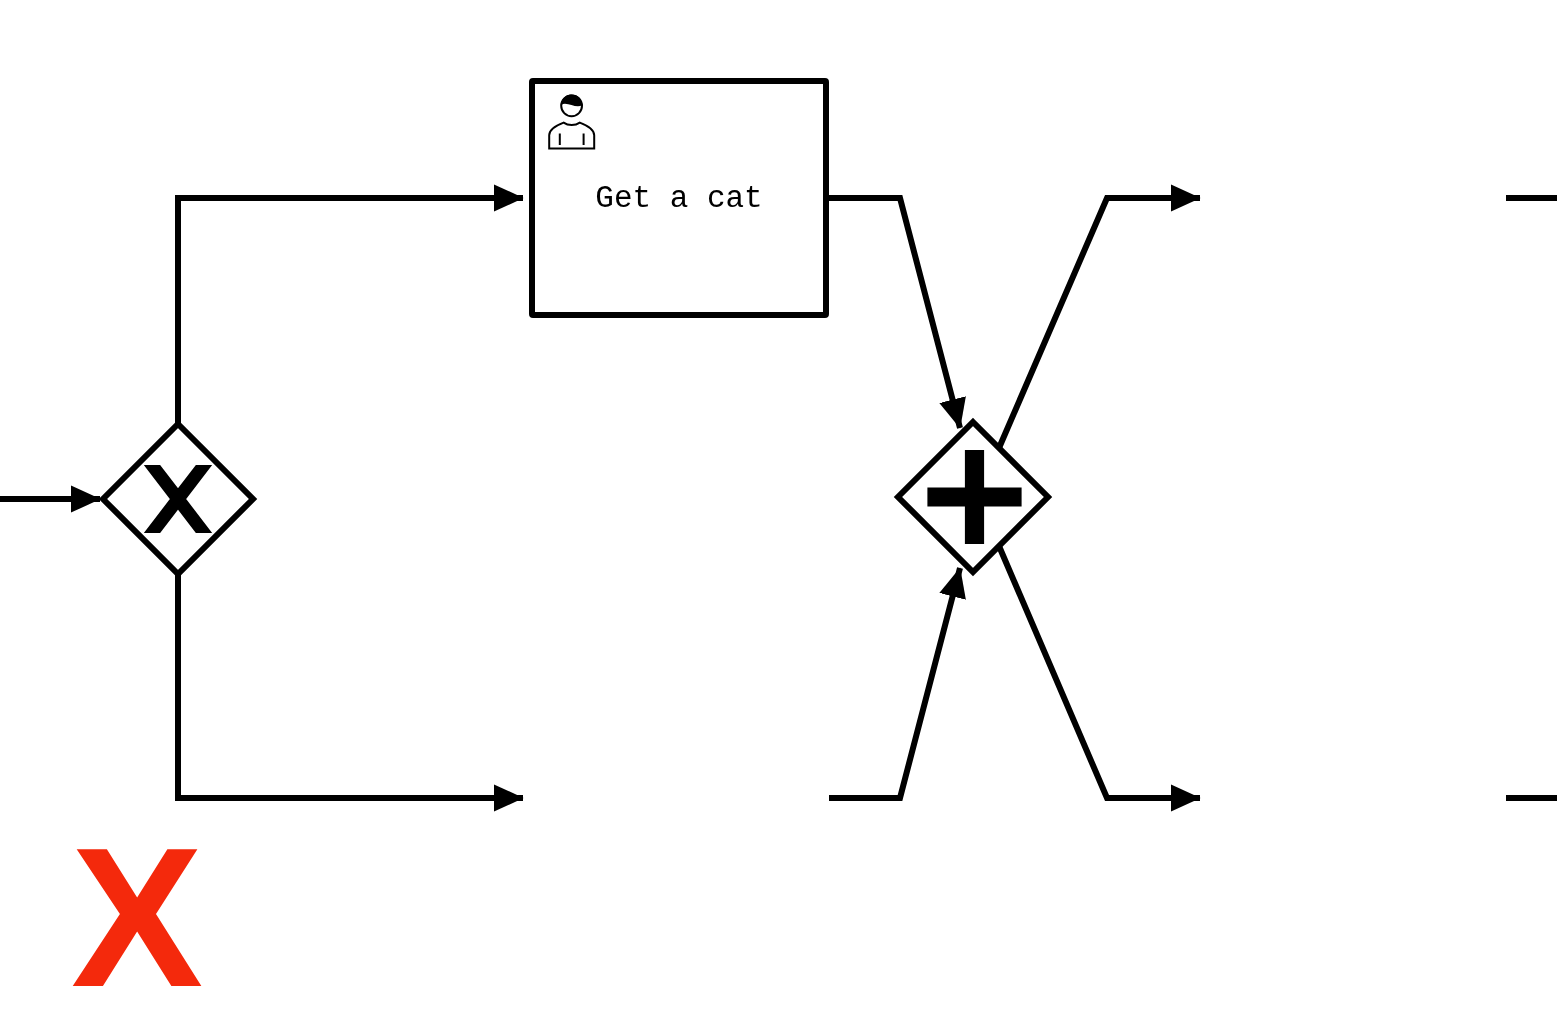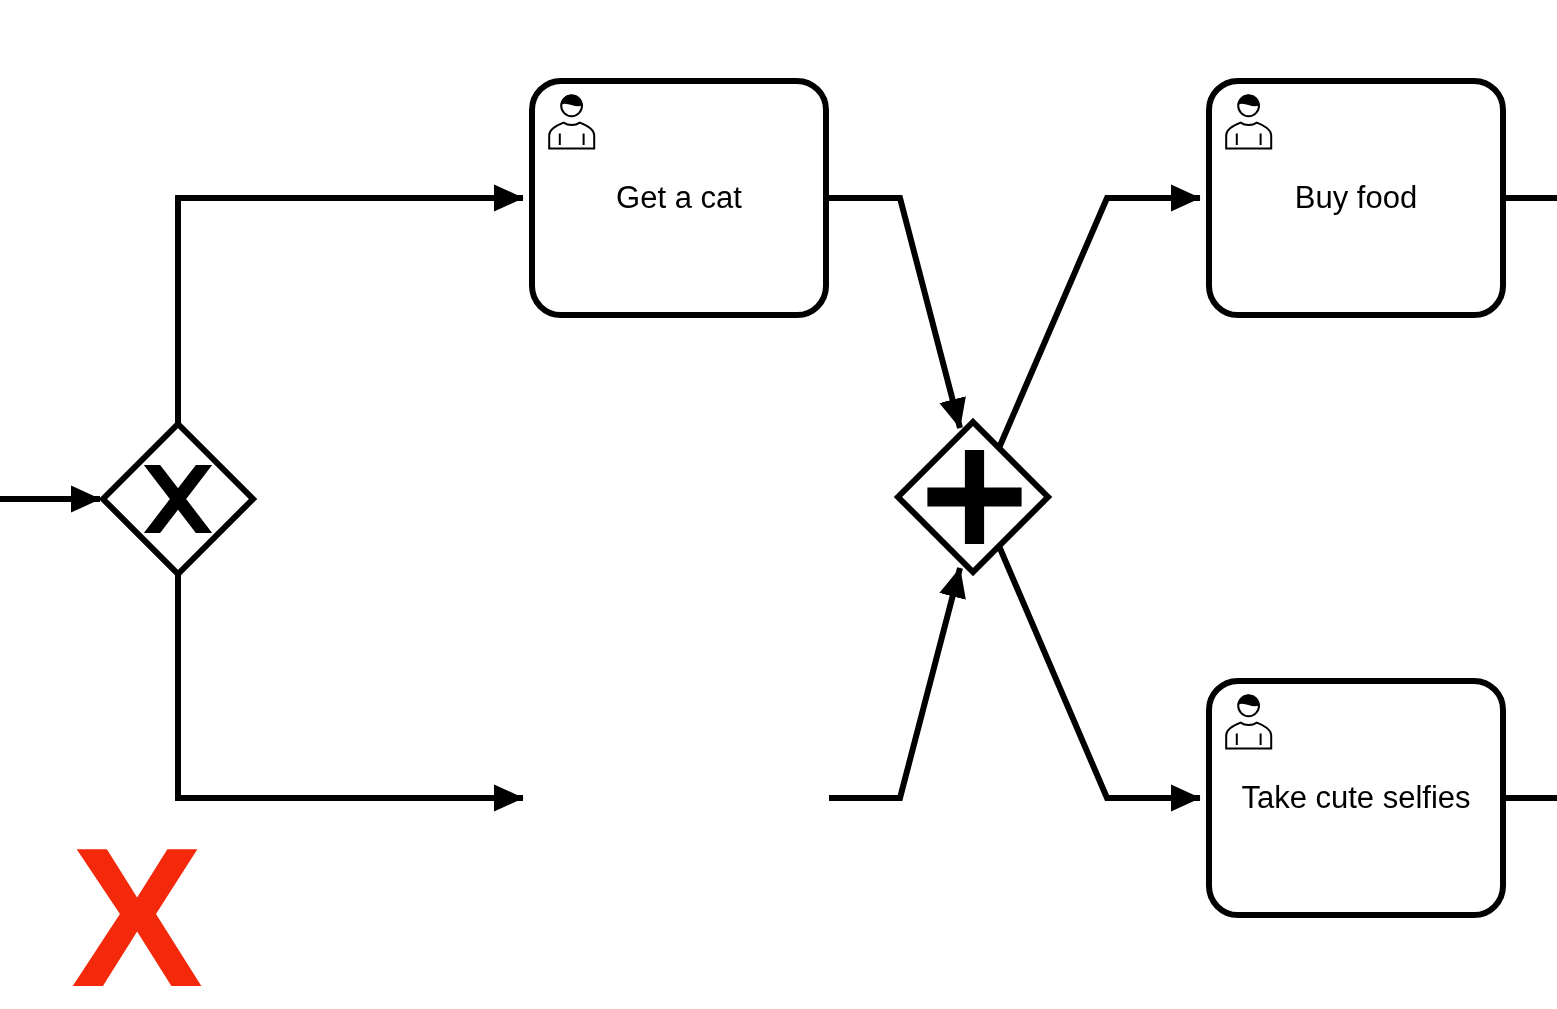--- a/index.html
+++ b/index.html
@@ -13,25 +13,26 @@
     font-family: "Liberation Sans", sans-serif;
   }
   .layer {
     position: absolute; left: 0; top: 0;
   }
   .task {
     position: absolute;
     width: 300px; height: 240px;
     box-sizing: border-box;
     border: 6px solid #000000;
-    border-radius: 32px;
+    border-radius: 4px;
     background: #ffffff;
     display: flex;
     align-items: center;
     justify-content: center;
+    font-family: Liberation Mono, monospace;
   }
   .task .label {
     font-size: 31px;
     color: #000000;
     white-space: nowrap;
   }
   .task .user-icon {
     position: absolute;
     left: 10px; top: 6px;
   }
@@ -83,35 +84,17 @@
     <svg class="user-icon" width="52" height="60" viewBox="0 0 26 30">
       <circle cx="13.3" cy="7.9" r="5.2" fill="none" stroke="#000000" stroke-width="1"></circle>
       <path d="M 8.0 7.3 C 8.6 3.4 11.2 2.3 13.3 2.3 C 16.6 2.3 18.5 4.6 18.6 7.6 C 15.2 9.5 11.5 5.6 8.0 7.3 Z" fill="#000000"></path>
       <path d="M 2.1 29.2 L 2.1 22.6 C 2.1 19.3 6.7 17.3 9.3 16.3 A 6.1 4.7 0 0 0 17.4 16.3 C 20 17.3 24.6 19.3 24.6 22.6 L 24.6 29.2 Z" fill="#ffffff" stroke="#000000" stroke-width="1"></path>
       <path d="M 7.4 21.7 L 7.4 27.5 M 19.3 21.7 L 19.3 27.5" fill="none" stroke="#000000" stroke-width="1"></path>
     </svg>
     <span class="label">Get a cat</span>
   </div>
 
 
-  <div class="task" id="task-food">
-    <svg class="user-icon" width="52" height="60" viewBox="0 0 26 30">
-      <circle cx="13.3" cy="7.9" r="5.2" fill="none" stroke="#000000" stroke-width="1"></circle>
-      <path d="M 8.0 7.3 C 8.6 3.4 11.2 2.3 13.3 2.3 C 16.6 2.3 18.5 4.6 18.6 7.6 C 15.2 9.5 11.5 5.6 8.0 7.3 Z" fill="#000000"></path>
-      <path d="M 2.1 29.2 L 2.1 22.6 C 2.1 19.3 6.7 17.3 9.3 16.3 A 6.1 4.7 0 0 0 17.4 16.3 C 20 17.3 24.6 19.3 24.6 22.6 L 24.6 29.2 Z" fill="#ffffff" stroke="#000000" stroke-width="1"></path>
-      <path d="M 7.4 21.7 L 7.4 27.5 M 19.3 21.7 L 19.3 27.5" fill="none" stroke="#000000" stroke-width="1"></path>
-    </svg>
-    <span class="label">Buy food</span>
-  </div>
 
-  <div class="task" id="task-selfies">
-    <svg class="user-icon" width="52" height="60" viewBox="0 0 26 30">
-      <circle cx="13.3" cy="7.9" r="5.2" fill="none" stroke="#000000" stroke-width="1"></circle>
-      <path d="M 8.0 7.3 C 8.6 3.4 11.2 2.3 13.3 2.3 C 16.6 2.3 18.5 4.6 18.6 7.6 C 15.2 9.5 11.5 5.6 8.0 7.3 Z" fill="#000000"></path>
-      <path d="M 2.1 29.2 L 2.1 22.6 C 2.1 19.3 6.7 17.3 9.3 16.3 A 6.1 4.7 0 0 0 17.4 16.3 C 20 17.3 24.6 19.3 24.6 22.6 L 24.6 29.2 Z" fill="#ffffff" stroke="#000000" stroke-width="1"></path>
-      <path d="M 7.4 21.7 L 7.4 27.5 M 19.3 21.7 L 19.3 27.5" fill="none" stroke="#000000" stroke-width="1"></path>
-    </svg>
-    <span class="label">Take cute selfies</span>
-  </div>
 
   <div class="red-x" style="color: rgb(244, 41, 12);">X</div>
 
 </div>
 
 </body></html>

